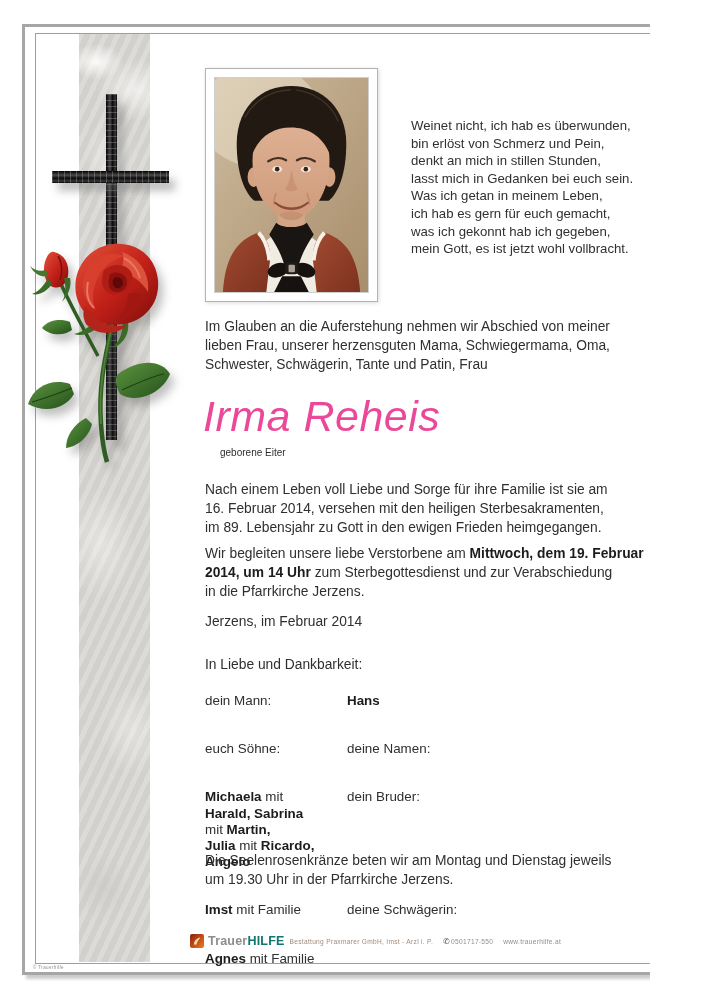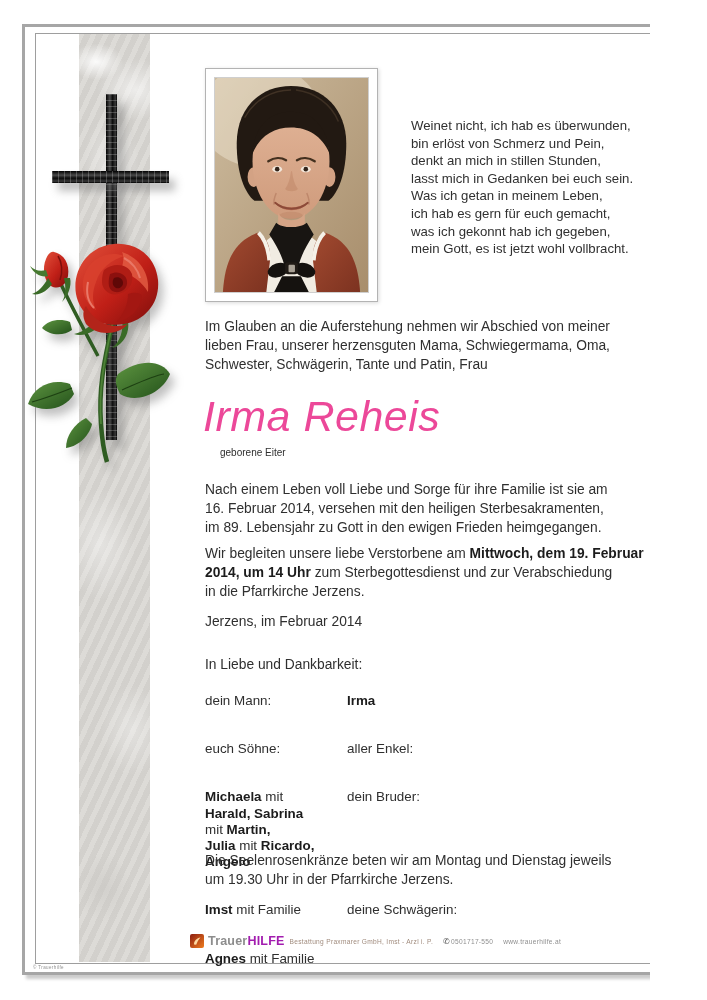--- a/index.html
+++ b/index.html
@@ -63,21 +63,21 @@
         font-size:13.4px;line-height:16.2px;gap:32px;}
   .fmembers{white-space:pre-line;}
   .fmembers b{font-weight:bold;color:#1c1c1c;}
 
   .rosary{position:absolute;left:205px;top:851px;width:455px;}
 
   .footer{position:absolute;left:190px;top:932px;height:18px;display:flex;align-items:center;z-index:2;}
   .logo-icon{width:14px;height:14px;margin-right:4px;flex:0 0 auto;}
   .brand{font-size:12.5px;font-weight:bold;letter-spacing:.2px;white-space:nowrap;}
   .brand .b1{color:#8d8d8d;}
-  .brand .b2{color:#a21caf;}
+  .brand .b2{color:#0f766e;}
   .tagline{font-size:6.6px;color:#a08b7d;margin-left:5px;letter-spacing:.3px;white-space:nowrap;}
   .phone{font-size:6.6px;color:#8f8f8f;margin-left:10px;letter-spacing:.3px;white-space:nowrap;}
   .phone .ph-ico{font-size:8px;color:#555;margin-right:1px;}
   .website{font-size:6.6px;color:#8f8f8f;margin-left:10px;letter-spacing:.3px;white-space:nowrap;}
 
   .credit{position:absolute;left:33px;top:965px;font-size:4.5px;color:#8f8f8f;
         letter-spacing:.4px;z-index:2;}
 </style>
 </head>
 <body>
@@ -206,23 +206,23 @@
 im 89. Lebensjahr zu  Gott in den ewigen Frieden heimgegangen.</div>
   <div class="para service"><span>Wir begleiten unsere liebe Verstorbene am </span><b>Mittwoch, dem 19. Februar
 2014, um 14 Uhr</b><span> zum Sterbegottesdienst und zur Verabschiedung
 in die Pfarrkirche Jerzens.</span></div>
 
   <div class="dateline">Jerzens, im Februar 2014</div>
   <div class="closing">In Liebe und Dankbarkeit:</div>
 
   <div class="family" id="family-list">
       <div class="frole">dein Mann:</div>
-      <div class="fmembers"><b>Irma</b></div>
+      <div class="fmembers"><b>Hans</b></div>
       <div class="frole">euch Söhne:</div>
-      <div class="frole">aller Enkel:</div>
+      <div class="frole">deine Namen:</div>
       <div class="fmembers"><b>Michaela</b><span> mit </span><b>Harald, Sabrina</b><span> mit </span><b>Martin,</b><span>
 </span><b>Julia</b><span> mit </span><b>Ricardo, Angelo</b></div>
       <div class="frole">dein Bruder:</div>
       <div class="fmembers"><b>Imst</b><span> mit Familie</span></div>
       <div class="frole">deine Schwägerin:</div>
       <div class="fmembers"><b>Agnes</b><span> mit Familie</span></div>
       <div class="frole"></div>
       <div class="fmembers"><b>Silvia</b></div>
       <div class="frole"></div>
       <div class="fmembers"><span>im Namen aller Verwandten</span></div>

